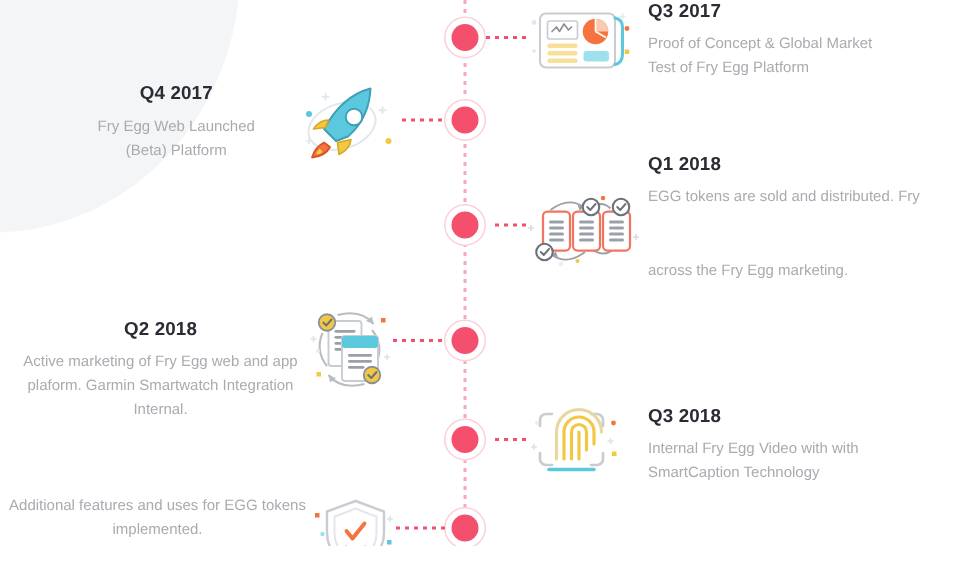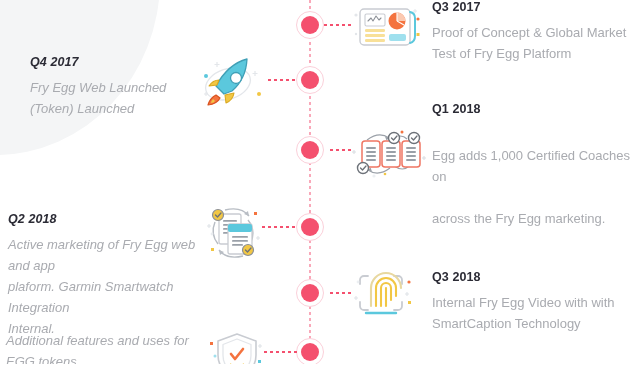--- a/index.html
+++ b/index.html
@@ -79,27 +79,27 @@
   .block { position: absolute; }
   .block h3 {
     font-size: 12.5px;
     font-weight: bold;
     color: #2b2b35;
     letter-spacing: 0.1px;
     margin-bottom: 7px;
     line-height: 1.2;
   }
   .block p {
-    font-size: 13px;
+    font-size: 10px;
     color: #a9abb0;
     line-height: 1.62;
     font-weight: normal;
   }
   .block.right { text-align: left; }
-  .block.left  { text-align: left; font-style: italic; }
+  .block.left  { text-align: center; }
 
   
   .icon { position: absolute; }
   .icon svg { display: block; overflow: visible; }
 </style>
 </head>
 <body>
 
 <div id="stage">
 
@@ -165,21 +165,21 @@
       <path d="M20 8 l0 5 M17.5 10.5 l5 0" stroke="#e3e6ea" stroke-width="1.2"></path>
       <path d="M58 17 l0 5 M55.5 19.5 l5 0" stroke="#e3e6ea" stroke-width="1.2"></path>
       <path d="M9 38 l0 4 M7 40 l4 0" stroke="#e3e6ea" stroke-width="1.1"></path>
     </svg>
   </div>
 
   <div class="block left" style="left:30px; top:55px; width:175px;">
     <h3>Q4 2017</h3>
     <p>
       <span>Fry Egg Web Launched</span><br>
-      <span>(Token) Launched</span>
+      <span>(Beta) Platform</span>
     </p>
   </div>
 
   <div class="icon" style="left:350px; top:124px;">
     <svg width="78" height="56" viewBox="0 0 78 56">
       <path d="M17 16 q12 -9 22 -2" fill="none" stroke="#9aa0a8" stroke-width="1.2"></path>
       <path d="M39 14 l-4 -1.5 l1.5 4 z" fill="#9aa0a8"></path>
       <path d="M40 44 q-12 9 -22 2" fill="none" stroke="#9aa0a8" stroke-width="1.2"></path>
       <path d="M18 46 l4 1.5 l-1.5 -4 z" fill="#9aa0a8"></path>
       <path d="M42 15 q9 -6 15 0" fill="none" stroke="#9aa0a8" stroke-width="1.2"></path>
@@ -215,22 +215,22 @@
       <circle cx="35" cy="50" r="1.3" fill="#f2c744"></circle>
       <path d="M4 26 l0 4 M2 28 l4 0" stroke="#d9dde2" stroke-width="1.1"></path>
       <path d="M74 32 l0 4 M72 34 l4 0" stroke="#d9dde2" stroke-width="1.1"></path>
       <circle cx="24" cy="52" r="1.6" fill="#eceff2"></circle>
     </svg>
   </div>
 
   <div class="block right" style="left:432px; top:102px; width:205px;">
     <h3>Q1 2018</h3>
     <p>
+      <span>EGG tokens are sold and distributed. Fry</span><br>
       <br>
-      <span>Egg adds 1,000 Certified Coaches on</span><br>
       <br>
       <span>across the Fry Egg marketing.</span>
     </p>
   </div>
 
   <div class="icon" style="left:203px; top:200px;">
     <svg width="62" height="66" viewBox="0 0 62 66">
       <path d="M22 10 q16 -4 24 6" fill="none" stroke="#b8bdc4" stroke-width="1.4"></path>
       <path d="M46 16 l-1 -5 l-4 3 z" fill="#b8bdc4"></path>
       <path d="M40 56 q-16 4 -24 -6" fill="none" stroke="#b8bdc4" stroke-width="1.4"></path>

